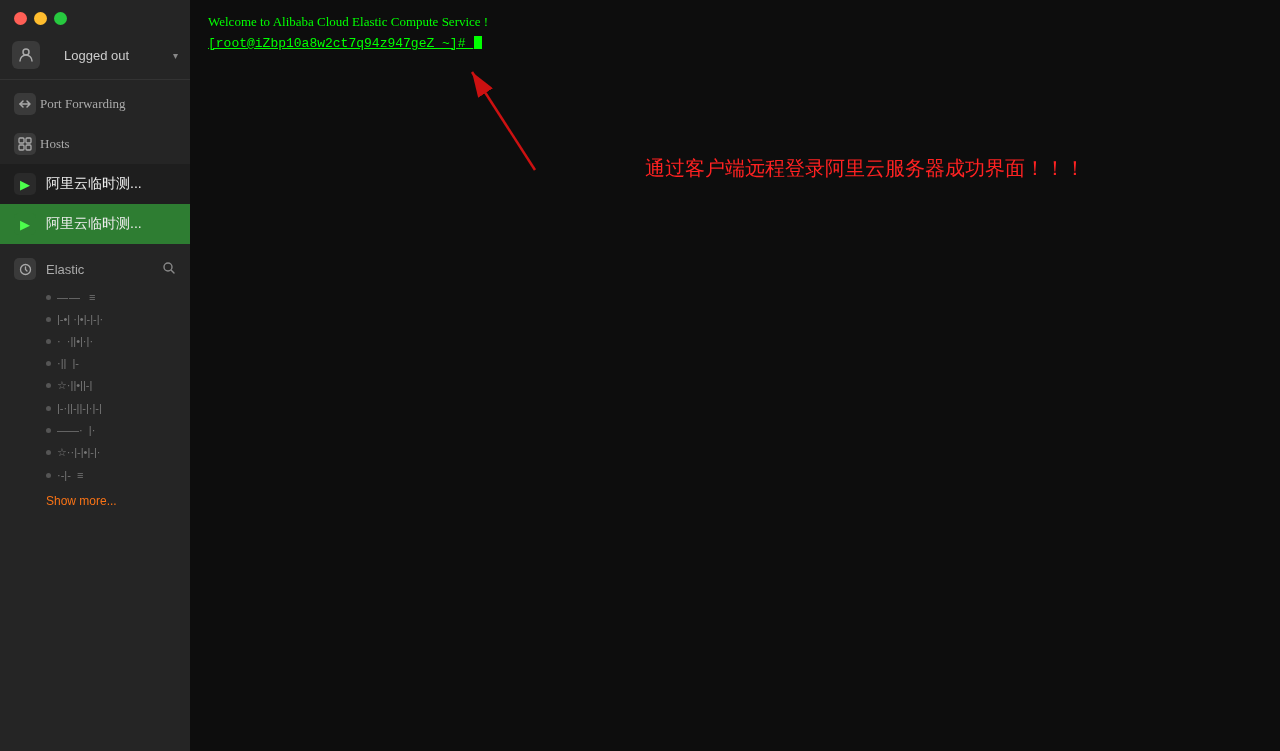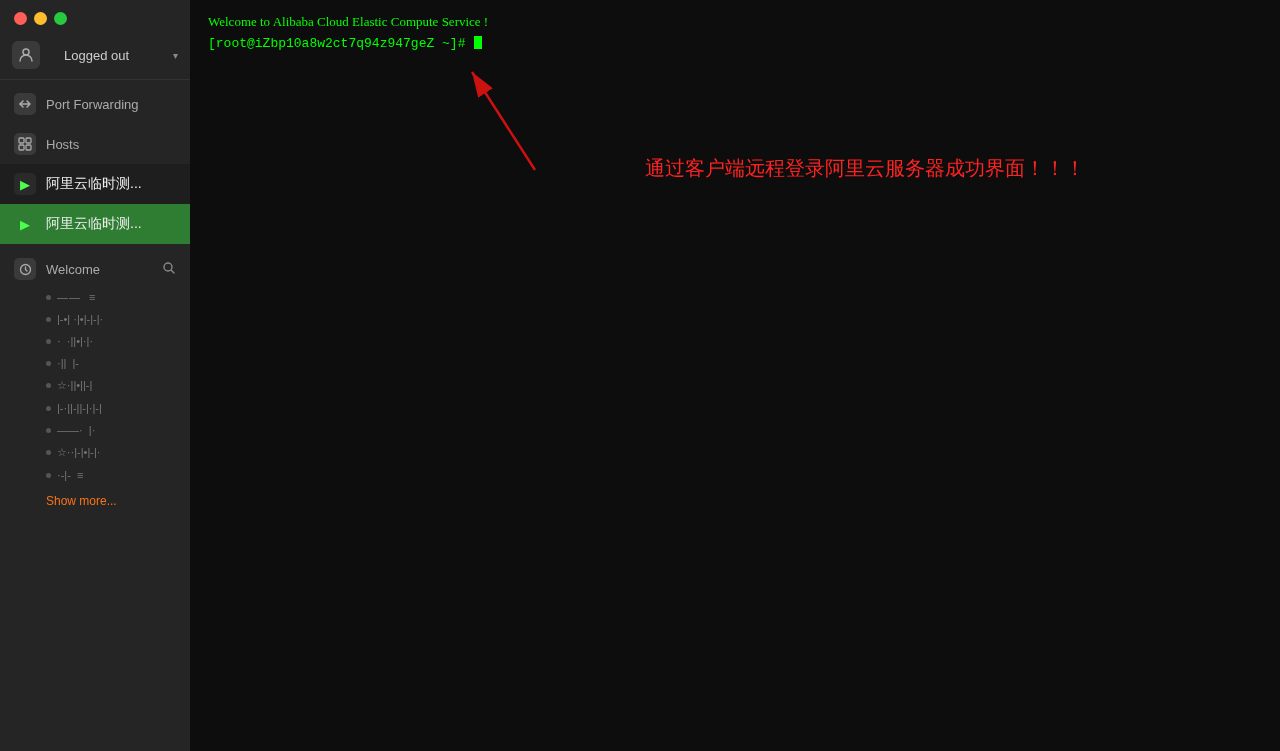--- a/index.html
+++ b/index.html
@@ -72,26 +72,27 @@
     .divider {
       height: 1px;
       background: #333;
       margin: 0 0 4px 0;
     }
 
     
     .nav-item {
       display: flex;
       align-items: center;
-      gap: 10px;
+      gap: 4px;
       padding: 9px 14px;
       cursor: pointer;
       font-size: 13px;
       color: #aaa;
       border-radius: 0;
+      font-family: Liberation Serif, serif;
     }
     .nav-icon {
       width: 22px;
       height: 22px;
       border-radius: 5px;
       background: #3a3a3a;
       display: flex;
       align-items: center;
       justify-content: center;
       font-size: 13px;
@@ -212,20 +213,21 @@
       color: #00ff00;
       margin-bottom: 6px;
       white-space: pre;
       font-family: Liberation Serif, serif;
     }
     .term-prompt {
       color: #00ff00;
       white-space: pre;
       display: flex;
       align-items: flex-start;
+      text-decoration: underline;
     }
     .term-cursor {
       display: inline-block;
       width: 8px;
       height: 13px;
       background: #00ff00;
       margin-left: 1px;
       animation: blink 1s step-end infinite;
     }
     @keyframes blink {
@@ -312,21 +314,21 @@
   </div>
 
   <div class="history-header">
     <div class="history-title">
       <div class="history-icon">
         <svg width="13" height="13" viewBox="0 0 13 13" fill="none">
           <circle cx="6.5" cy="6.5" r="5" stroke="#aaa" stroke-width="1.3"></circle>
           <path d="M6.5 4v2.5l1.5 1.5" stroke="#aaa" stroke-width="1.3" stroke-linecap="round"></path>
         </svg>
       </div>
-      <span>Welcome</span>
+      <span>Elastic</span>
     </div>
     <span class="search-icon-btn">
       <svg width="14" height="14" viewBox="0 0 14 14" fill="none">
         <circle cx="6" cy="6" r="4" stroke="#888" stroke-width="1.4"></circle>
         <path d="M9.5 9.5l2.5 2.5" stroke="#888" stroke-width="1.4" stroke-linecap="round"></path>
       </svg>
     </span>
   </div>
 
   <div>

